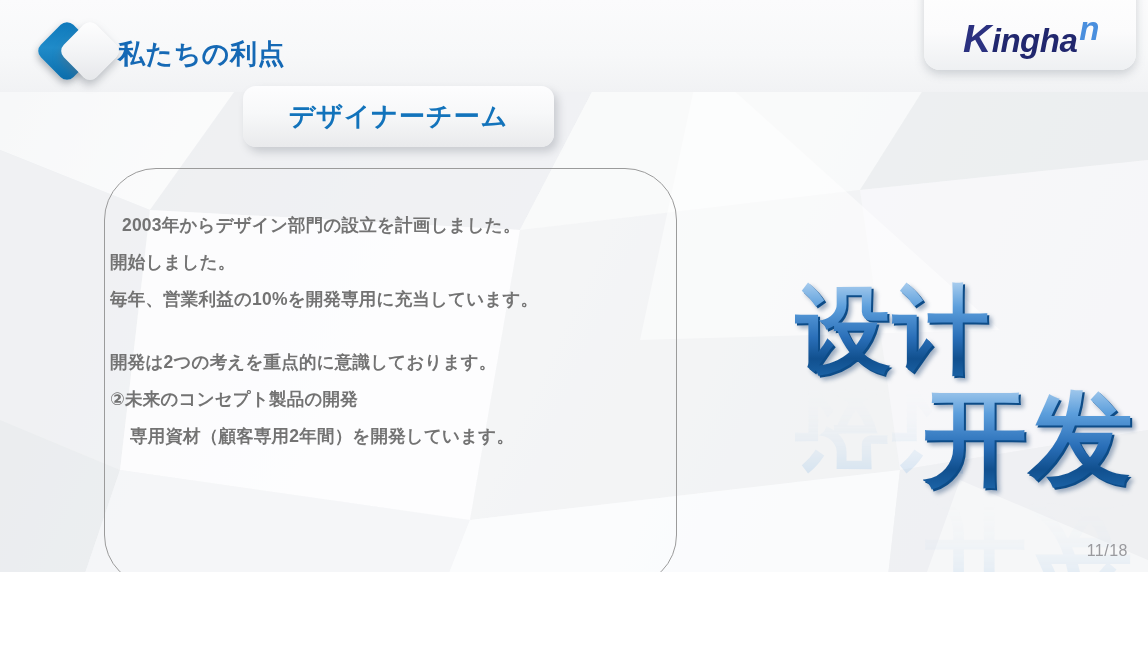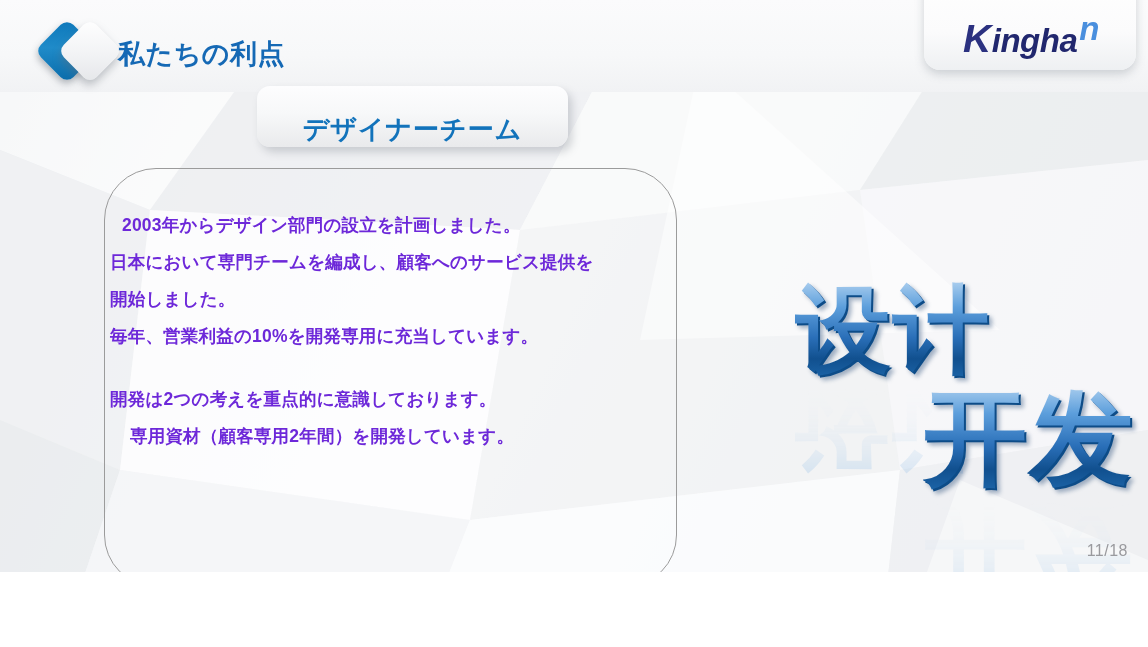--- a/index.html
+++ b/index.html
@@ -108,27 +108,27 @@
     top: -7px;
     font-size: 33px;
     font-weight: bold;
     font-style: italic;
   }
   .logo-tailspace { color: transparent; }
 
   
   .subtitle-badge {
     position: absolute;
-    left: 257px; top: 86px;
+    left: 243px; top: 86px;
     width: 311px; height: 61px;
     border-radius: 13px;
     background: linear-gradient(180deg, #fdfdfe 0%, #f7f8f9 45%, #e9eaec 100%);
     box-shadow: 4px 5px 9px rgba(120,128,138,0.33);
     display: flex;
-    align-items: flex-end;
+    align-items: center;
     justify-content: center;
     box-sizing: border-box;
   }
   .subtitle-text {
     font-size: 26px;
     font-weight: bold;
     color: #1273bb;
     letter-spacing: 1px;
     white-space: nowrap;
   }
@@ -143,21 +143,21 @@
     box-sizing: border-box;
     background: transparent;
   }
 
   .body-text {
     position: absolute;
     left: 110px; top: 207px;
     width: 560px;
     font-size: 17.5px;
     font-weight: bold;
-    color: #6d28d9;
+    color: #737373;
     line-height: 37px;
     letter-spacing: 0.2px;
   }
   .body-line { white-space: nowrap; }
   .body-line.indent1 { padding-left: 12px; }
   .body-line.indent2 { padding-left: 20px; }
   .body-line.blank { height: 26px; }
 
   
   .cn-word {
@@ -246,25 +246,25 @@
   </div>
 
   <div class="subtitle-badge">
     <span class="subtitle-text">デザイナーチーム</span>
   </div>
 
   <div class="content-box"></div>
 
   <div class="body-text">
     <div class="body-line indent1">2003年からデザイン部門の設立を計画しました。</div>
-    <div class="body-line">日本において専門チームを編成し、顧客へのサービス提供を</div>
     <div class="body-line">開始しました。</div>
     <div class="body-line">毎年、営業利益の10%を開発専用に充当しています。</div>
     <div class="body-line blank"></div>
     <div class="body-line">開発は2つの考えを重点的に意識しております。</div>
+    <div class="body-line">②未来のコンセプト製品の開発</div>
     <div class="body-line indent2">専用資材（顧客専用2年間）を開発しています。</div>
   </div>
 
   <div class="cn-reflect cn-design-reflect">设计</div>
   <div class="cn-word cn-design">设计</div>
 
   <div class="cn-reflect cn-develop-reflect">开发</div>
   <div class="cn-word cn-develop">开发</div>
 
   <div class="page-number">11/18</div>

